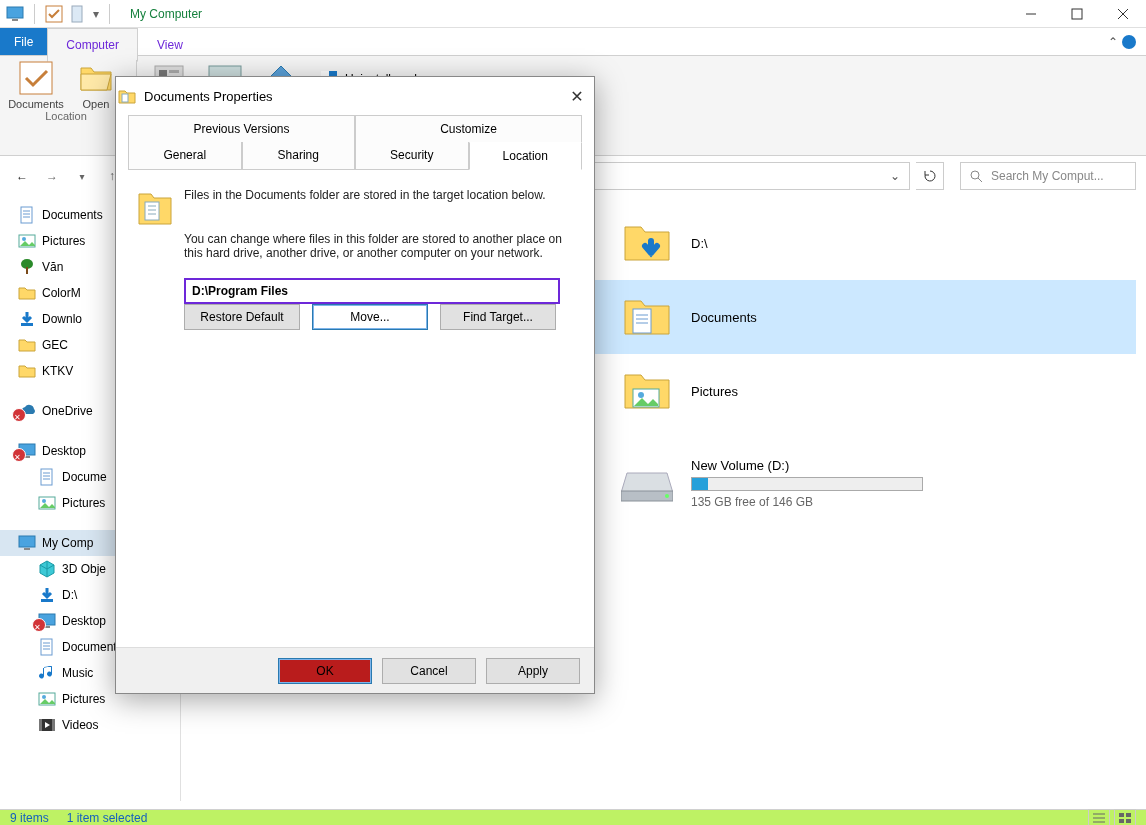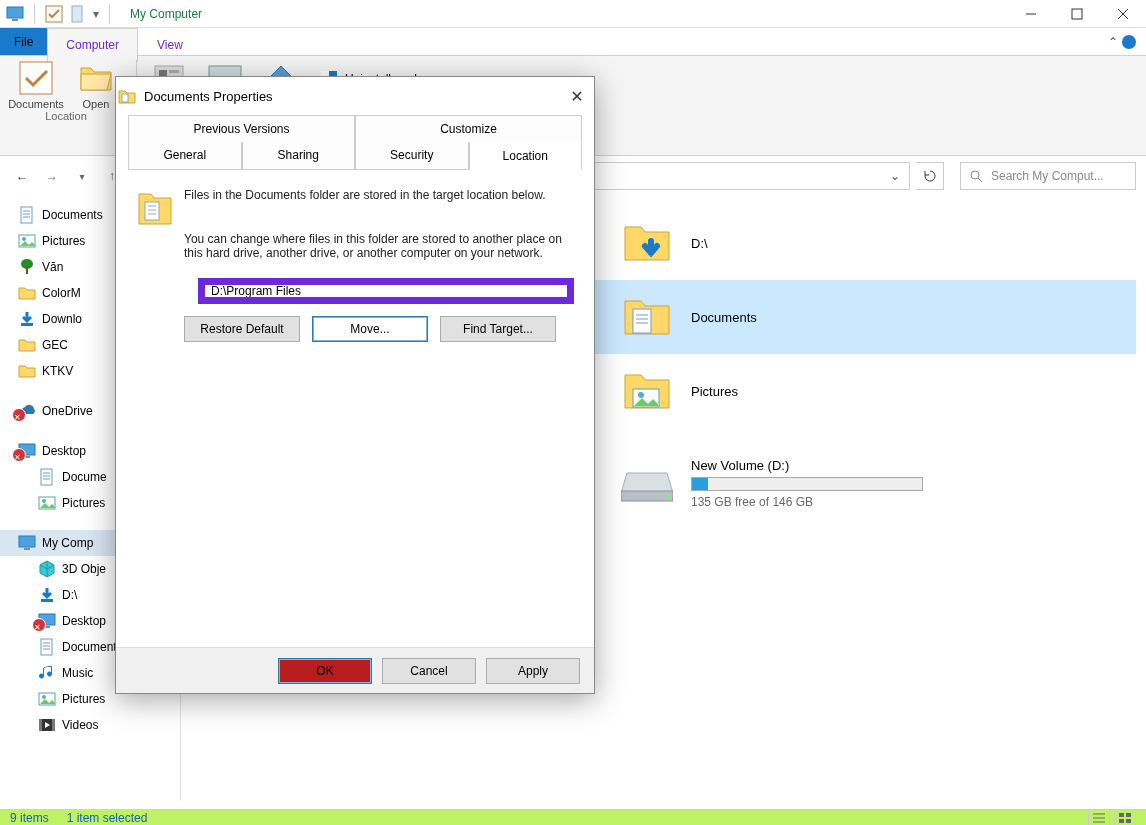--- a/index.html
+++ b/index.html
@@ -23,21 +23,21 @@
     background: #fff;
   }
   .titlebar .qat { display: flex; align-items: center; padding: 0 6px; gap: 6px; }
   .qat-icon { width: 18px; height: 18px; display:inline-block; }
   .titlebar .sep { width:1px; height:20px; background:#ccc; margin:0 4px;}
   .titlebar .title { margin-left: 10px; color:#15803d; }
   .titlebar .winctrls { margin-left:auto; display:flex; }
   .winctrl { width:46px; height:28px; display:flex; align-items:center; justify-content:center; color:#333;}
   
   .menutabs { height:28px; display:flex; align-items:stretch; border-bottom:1px solid #d0d0d0; background:#fff;}
-  .menutab-file { background:#1979ca; color:#000000; padding:0 14px; display:flex; align-items:center;}
+  .menutab-file { background:#1979ca; color:#ffffff; padding:0 14px; display:flex; align-items:center;}
   .menutab { padding:16px 18px; display:flex; align-items:center; color:#6d28d9; border:1px solid transparent;text-align:center;}
   .menutab.active { background:#f5f5f5; border:1px solid #d0d0d0; border-bottom-color:#f5f5f5;}
   .menutabs .collapse { margin-left:auto; padding:0 10px; display:flex; align-items:center; gap:4px;}
   .collapse .chev { color:#555;}
   .collapse .help { width:14px; height:14px; border-radius:50%; background:#1979ca;}
   
   .ribbon { height:100px; background:#f5f5f5; border-bottom:1px solid #d0d0d0; display:flex; align-items:flex-start; padding-top:4px;}
   .ribbon-group { display:flex; flex-direction:column; align-items:center; padding:0 6px;}
   .ribbon-big { display:flex; flex-direction:column; align-items:center; width:60px;}
   .ribbon-bigicon { width:36px; height:36px; margin-bottom:2px;}
@@ -97,22 +97,22 @@
   .tabrow.top .tab { border-bottom:none;}
   .tab.active { background:#fff; border-bottom:1px solid #fff; position:relative;}
   .tabrow.bottom { }
   .tabrow.bottom .tab { border-top:none;}
   .tabrow.bottom .tab.active { border-top:1px solid #fff;}
   .dialog-body { flex:1; padding:18px 22px 10px 22px; border-top:none;}
   .info-row { display:flex; gap:12px;}
   .info-row .docicon { width:34px; height:40px; flex-shrink:0;}
   .info-text { font-size:12px; color:#222;}
   .info-para { margin-left:46px; margin-top:4px; font-size:12px; color:#222;}
-  .path-input { margin-left:60px; margin-top:18px; width:376px; height:26px; border:7px solid #6d28d9; padding:2px 6px; font-size:12px; font-family:inherit;}
-  .btn-row { margin-left:46px; margin-top:12px; display:flex; gap:12px;}
+  .path-input { margin-left:46px; margin-top:18px; width:376px; height:26px; border:2px solid #6d28d9; padding:2px 6px; font-size:12px; font-family:inherit;font-weight:bold;}
+  .btn-row { margin-left:46px; display:flex; gap:12px;}
   .btn { width:116px; height:26px; background:#e1e1e1; border:1px solid #adadad; font-size:12px; display:flex; align-items:center; justify-content:center;}
   .btn.highlight { background:#fff; border:1px solid #2a7ab0; box-shadow:inset 0 0 0 1px #7eb4ea;}
   .dialog-footer { height:46px; border-top:1px solid #ddd; background:#f0f0f0; display:flex; align-items:center; justify-content:flex-end; padding:0 14px; gap:10px;}
   .dialog-footer .btn { width:94px;}
   .dialog-footer .btn.ok { border:1px solid #2a7ab0; background:#b91c1c; box-shadow:inset 0 0 0 1px #7eb4ea;}
   
   .err-badge { position:relative;}
   .err-badge::after { content:""; position:absolute; left:-6px; bottom:-2px; width:12px; height:12px; background:#d13438; border-radius:50%; border:1px solid #fff;}
   .err-badge::before { content:"✕"; position:absolute; left:-4px; bottom:-2px; font-size:8px; color:#fff; z-index:2;}
 </style>

